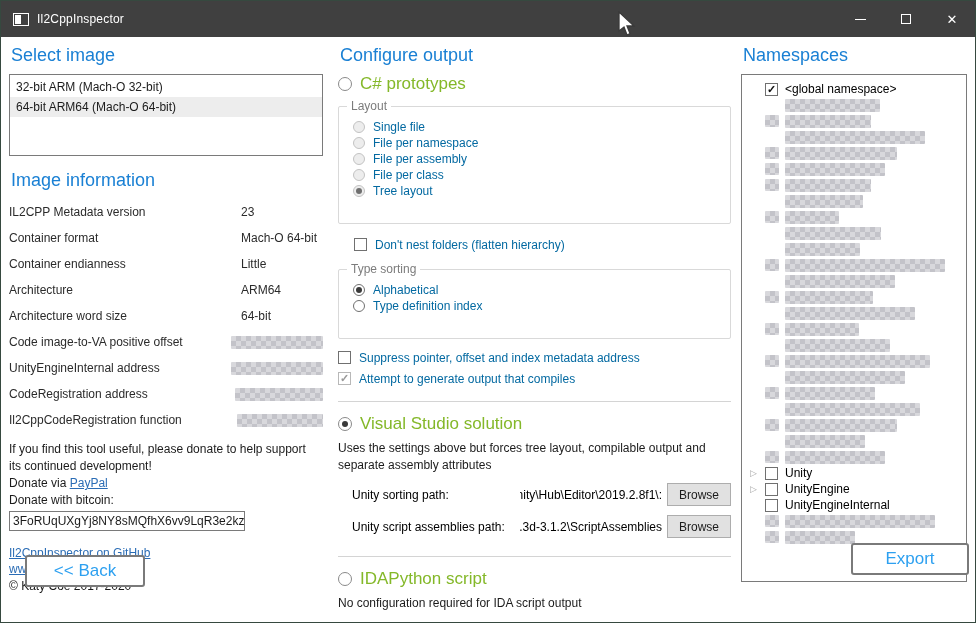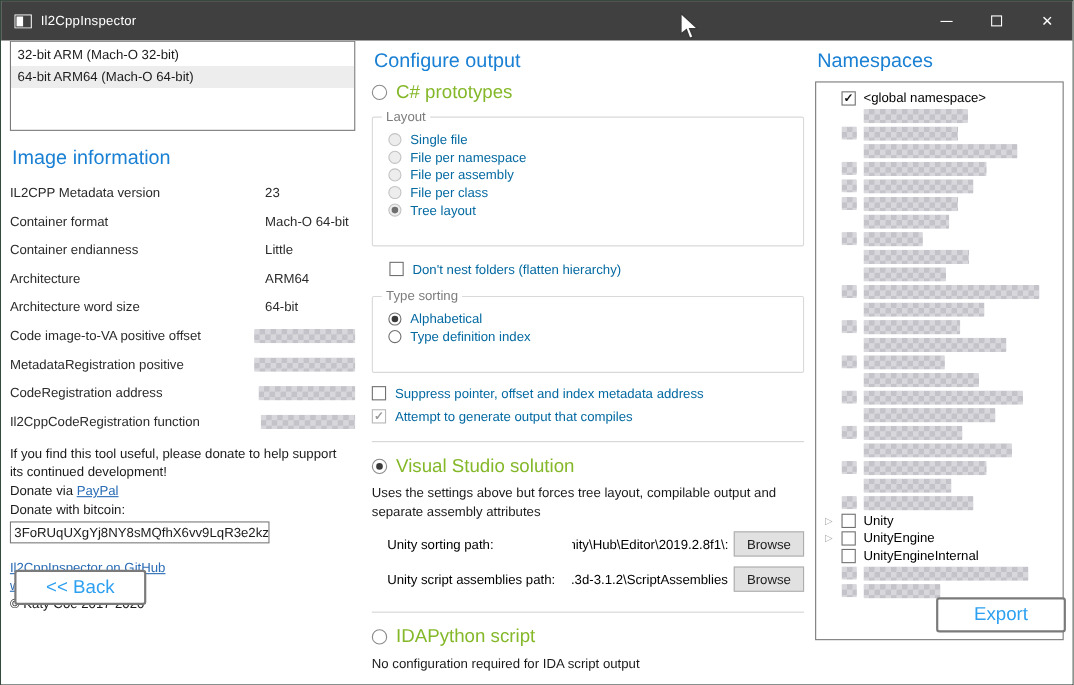--- a/index.html
+++ b/index.html
@@ -67,21 +67,21 @@
   }
   .links-block { margin-top:14px; font-size:12px; line-height:16px; }
   .copyright { font-size:12px; color:#1b1b1b; margin-top:1px; }
 
   .big-btn {
     position:absolute; bottom:7px; height:32px; background:#fff;
     border:2px solid #7a7a7a; border-radius:3px; color:#2da0f0; font-size:17px;
     font-family:"Liberation Sans", sans-serif; display:flex; align-items:center;
     justify-content:center; cursor:default;
   }
-  .back-btn { left:4px; width:120px; }
+  .back-btn { left:16px; width:120px; }
   .export-btn { right:0; width:118px; }
 
   
   .opt-head { display:flex; align-items:center; margin:2px 0 6px 0; }
   .opt-head .rb-big {
     width:14px; height:14px; border-radius:50%; border:1px solid #8a8a8a;
     background:#fff; margin-right:8px; position:relative; flex:none;
   }
   .opt-head .rb-big.selected::after {
     content:""; position:absolute; left:3px; top:3px; width:6px; height:6px;
@@ -166,20 +166,21 @@
         </button>
       <button class="win-btn">
           <span class="glyph-close">✕</span>
         </button>
     </div>
   </div>
 
   <div class="content">
 
     <div class="col-left">
+      <h1 class="section">Select image</h1>
       <div class="listbox" id="image-listbox">
           <div class="lb-item">32-bit ARM (Mach-O 32-bit)</div>
           <div class="lb-item selected">64-bit ARM64 (Mach-O 64-bit)</div>
         </div>
 
       <h1 class="section" style="margin-top:14px;">Image information</h1>
       <div id="info-rows">
           <div class="info-row">
             <span class="lbl">IL2CPP Metadata version</span>
             <span class="val">23</span>
@@ -198,21 +199,21 @@
           </div>
           <div class="info-row">
             <span class="lbl">Architecture word size</span>
             <span class="val">64-bit</span>
           </div>
           <div class="info-row">
             <span class="lbl">Code image-to-VA positive offset</span>
             <div class="redact" style="width: 96px;"></div>
           </div>
           <div class="info-row">
-            <span class="lbl">MetadataRegistration positive</span>
+            <span class="lbl">UnityEngineInternal address</span>
             <div class="redact" style="width: 96px;"></div>
           </div>
           <div class="info-row">
             <span class="lbl">CodeRegistration address</span>
             <div class="redact" style="width: 90px;"></div>
           </div>
           <div class="info-row">
             <span class="lbl">Il2CppCodeRegistration function</span>
             <div class="redact" style="width: 88px;"></div>
           </div>

